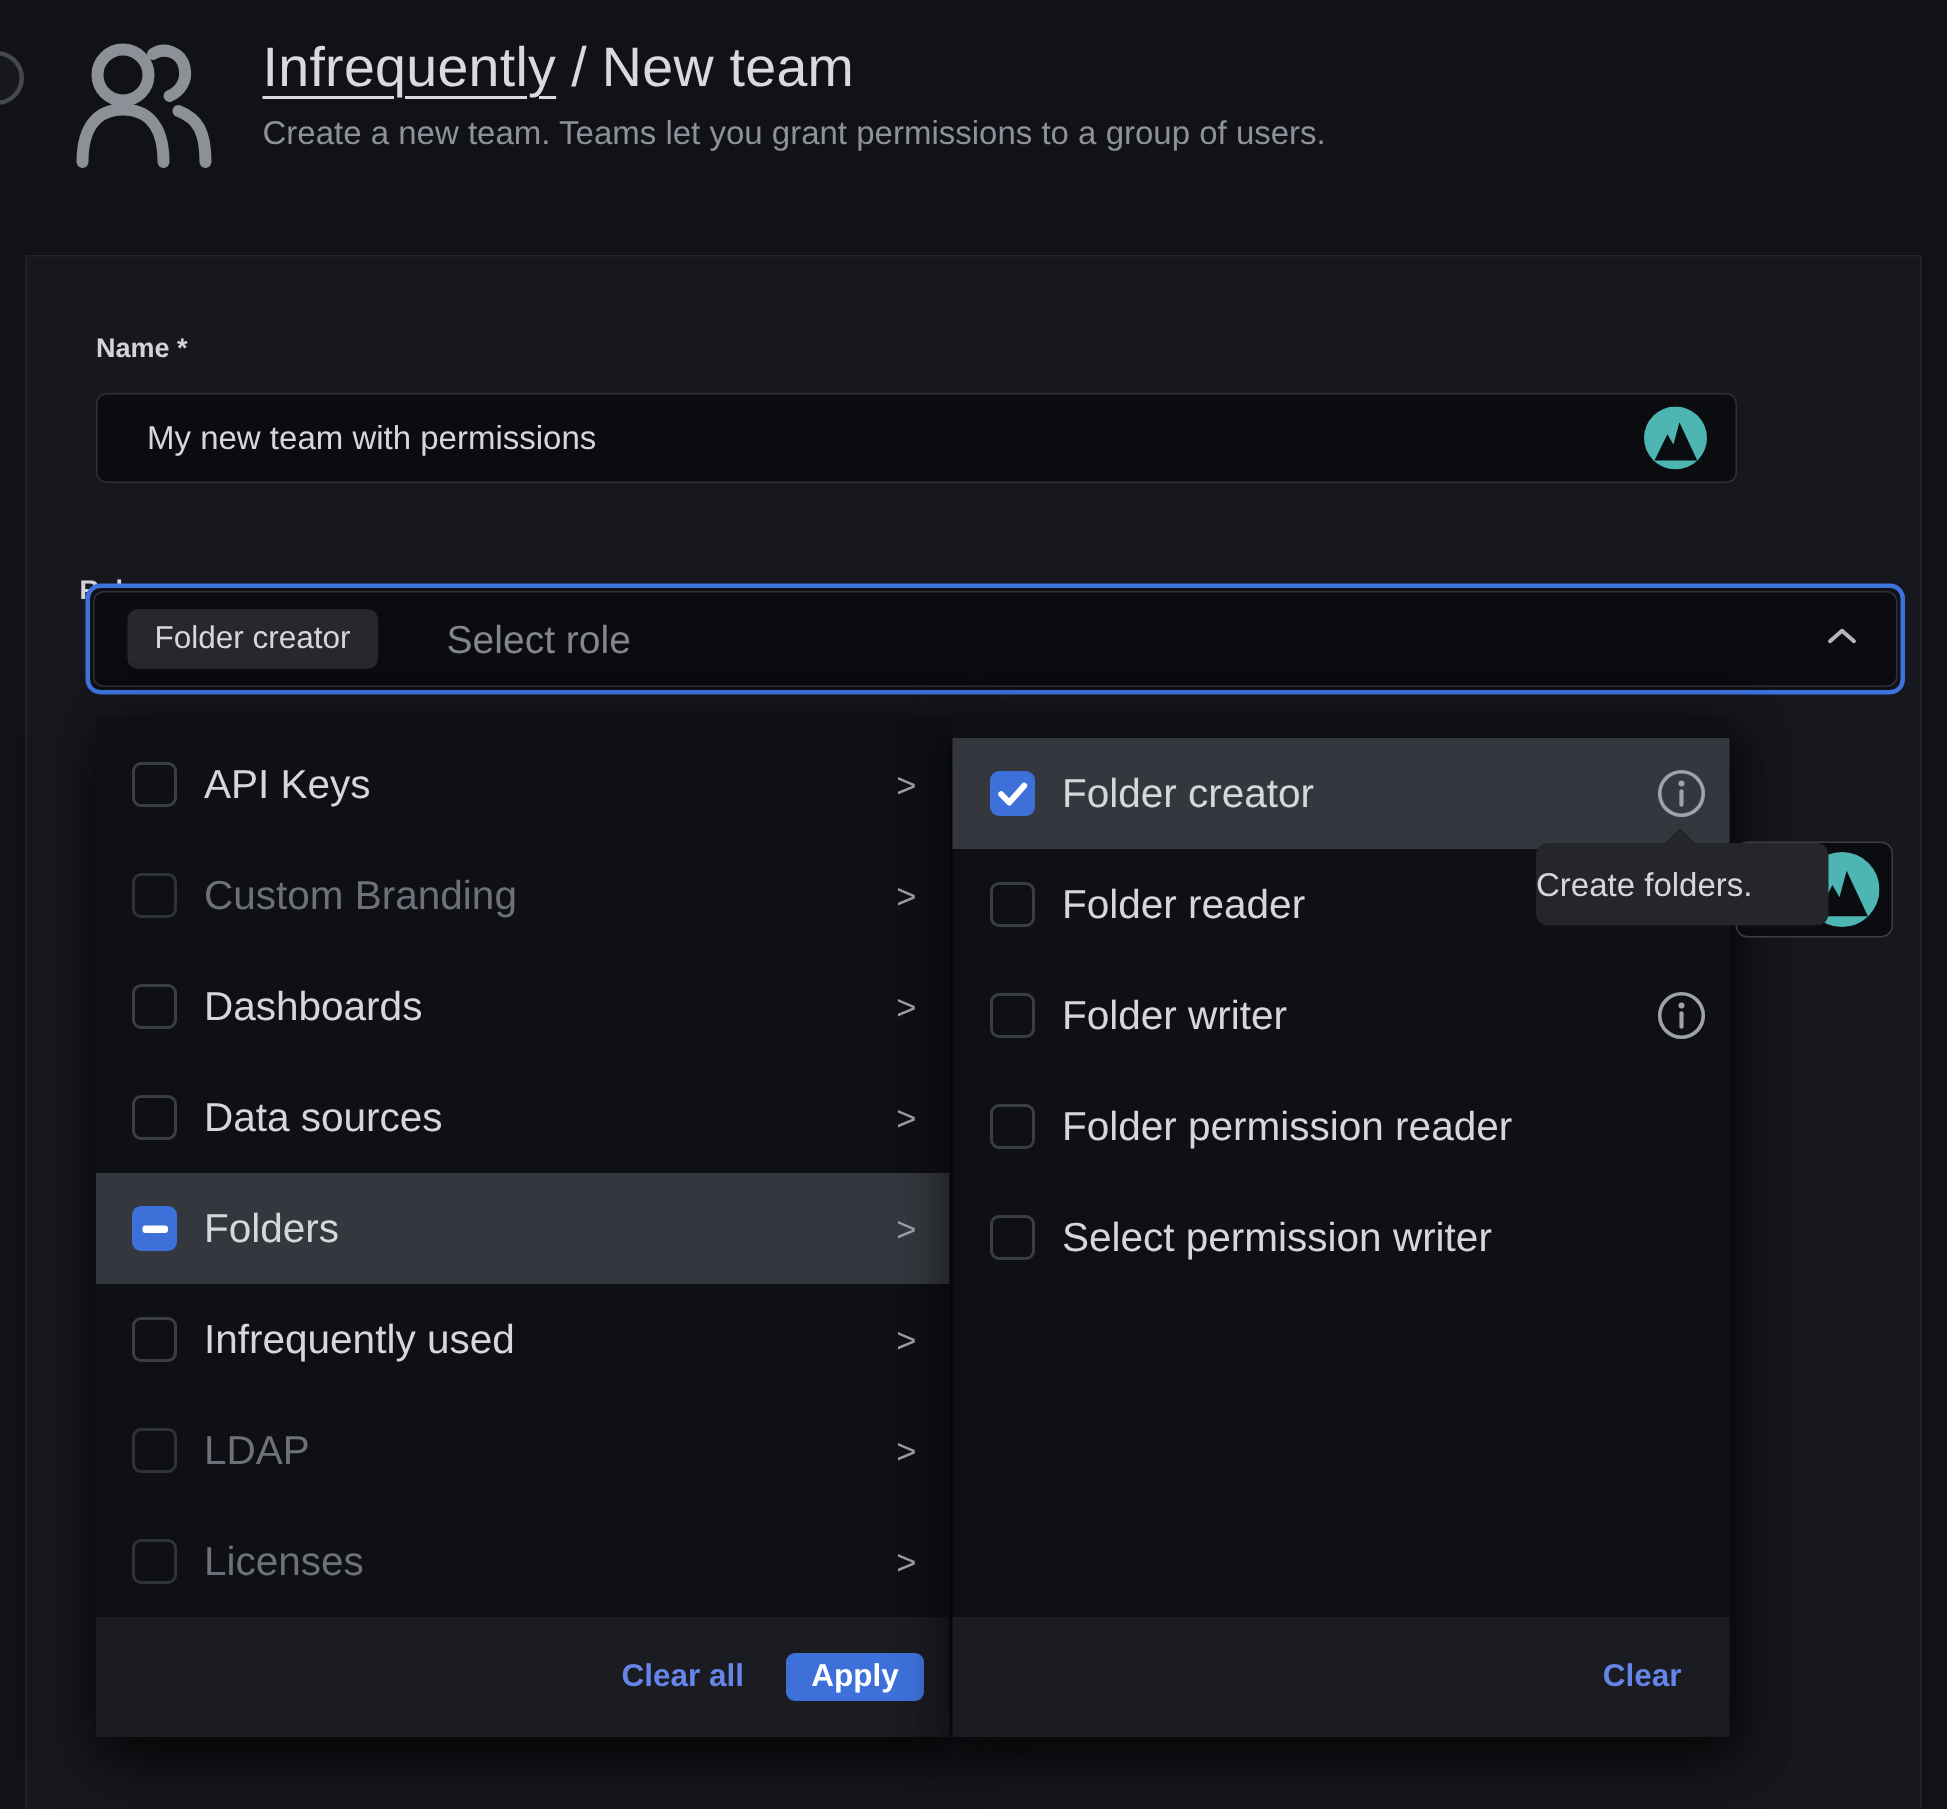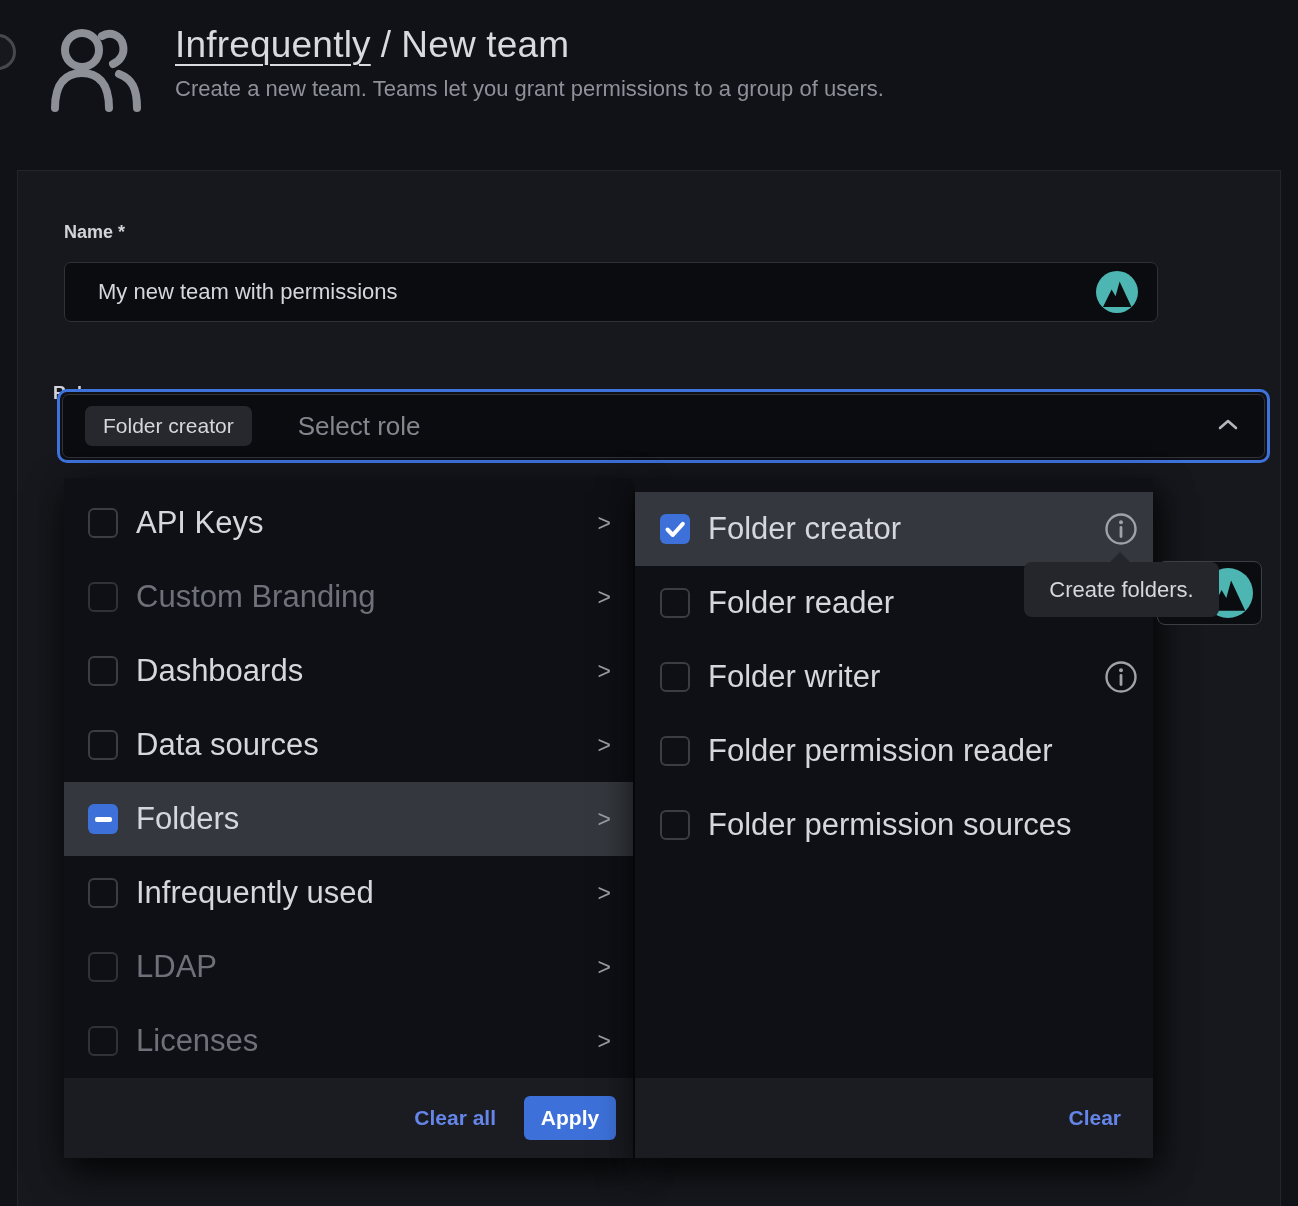--- a/index.html
+++ b/index.html
@@ -44,45 +44,45 @@
     box-shadow:0 14px 34px rgba(0,0,0,.6), 10px 8px 30px rgba(0,0,0,.45);}
   .dd-left{left:64px;width:569px;}
   .dd-right{left:635px;width:518px;}
   .dd-list{position:absolute;left:0;right:0;top:0;}
   .dd-left .dd-list{padding-top:8px;}
   .dd-right .dd-list{padding-top:14px;}
 
   .row{height:74px;display:flex;align-items:center;padding-left:24px;cursor:pointer;}
   .dd-right .row{padding-left:25px;}
   .row.sel{background:#34373d;}
-  .row .lbl{margin-left:18px;font-size:31px;color:#d5d7dc;}
+  .row .lbl{margin-left:18px;font-size:27px;color:#d5d7dc;}
   .row.dim .lbl{color:#6e7179;}
   .row .chev{margin-left:auto;margin-right:22px;font-size:23px;color:#9b9ea5;}
   .row .info{margin-left:auto;margin-right:15px;display:flex;}
 
   .cb{width:30px;height:30px;border-radius:6px;flex:0 0 30px;display:flex;align-items:center;justify-content:center;}
   .cb.unchecked{border:2px solid #3a3d44;background:transparent;}
   .row.dim .cb.unchecked{border-color:#2f3238;}
   .cb.checked,.cb.indeterminate{background:#3d71d9;border:none;}
   .cb .dash{width:17px;height:5px;border-radius:2px;background:#fff;}
 
   .dd-footer{position:absolute;left:0;right:0;bottom:0;height:80px;background:#1a1c21;
     display:flex;align-items:center;justify-content:flex-end;}
   .dd-left .dd-footer{padding-right:17px;gap:28px;}
   .dd-right .dd-footer{padding-right:32px;}
   .link-btn{color:#6585e9;font-size:21px;font-weight:700;cursor:pointer;}
-  .apply-btn{width:92px;height:44px;border:none;border-radius:6px;background:#3d71d9;color:#fff;
+  .apply-btn{width:92px;height:32px;border:none;border-radius:6px;background:#3d71d9;color:#fff;
     font-size:21px;font-weight:700;cursor:pointer;}
 
   
   .autofill-popup{position:absolute;left:1157px;top:561px;width:105px;height:64px;z-index:20;
     background:#0b0c10;border:1px solid #3b3e45;border-radius:8px;}
   .autofill-popup .nordpass-badge{right:8px;top:6px;width:50px;height:50px;}
   .tooltip{position:absolute;left:1024px;top:562px;width:195px;height:55px;z-index:30;
-    background:#24262c;border-radius:8px;display:flex;align-items:center;justify-content:center;
+    background:#24262c;border-radius:8px;display:flex;align-items:center;justify-content:flex-start;
     color:#d5d7dc;font-size:22px;}
   .tooltip::before{content:"";position:absolute;top:-10px;left:86px;
     border-left:10px solid transparent;border-right:10px solid transparent;border-bottom:10px solid #24262c;}
 </style>
 </head>
 <body>
 
 <div class="page">
 
   <div class="edge-circle"></div>
@@ -211,21 +211,21 @@
               <circle cx="17" cy="10.3" r="2" fill="#9fa2a9"></circle>
             </svg>
           </span>
         </div>
         <div class="row">
           <span class="cb unchecked"></span>
           <span class="lbl">Folder permission reader</span>
         </div>
         <div class="row">
           <span class="cb unchecked"></span>
-          <span class="lbl">Folder permission sources</span>
+          <span class="lbl">Select permission writer</span>
         </div>
       </div>
     <div class="dd-footer">
       <span class="link-btn">Clear</span>
     </div>
   </div>
 
   <div class="autofill-popup">
     <span class="nordpass-badge">
       <svg width="100%" height="100%" viewBox="0 0 42 42">

